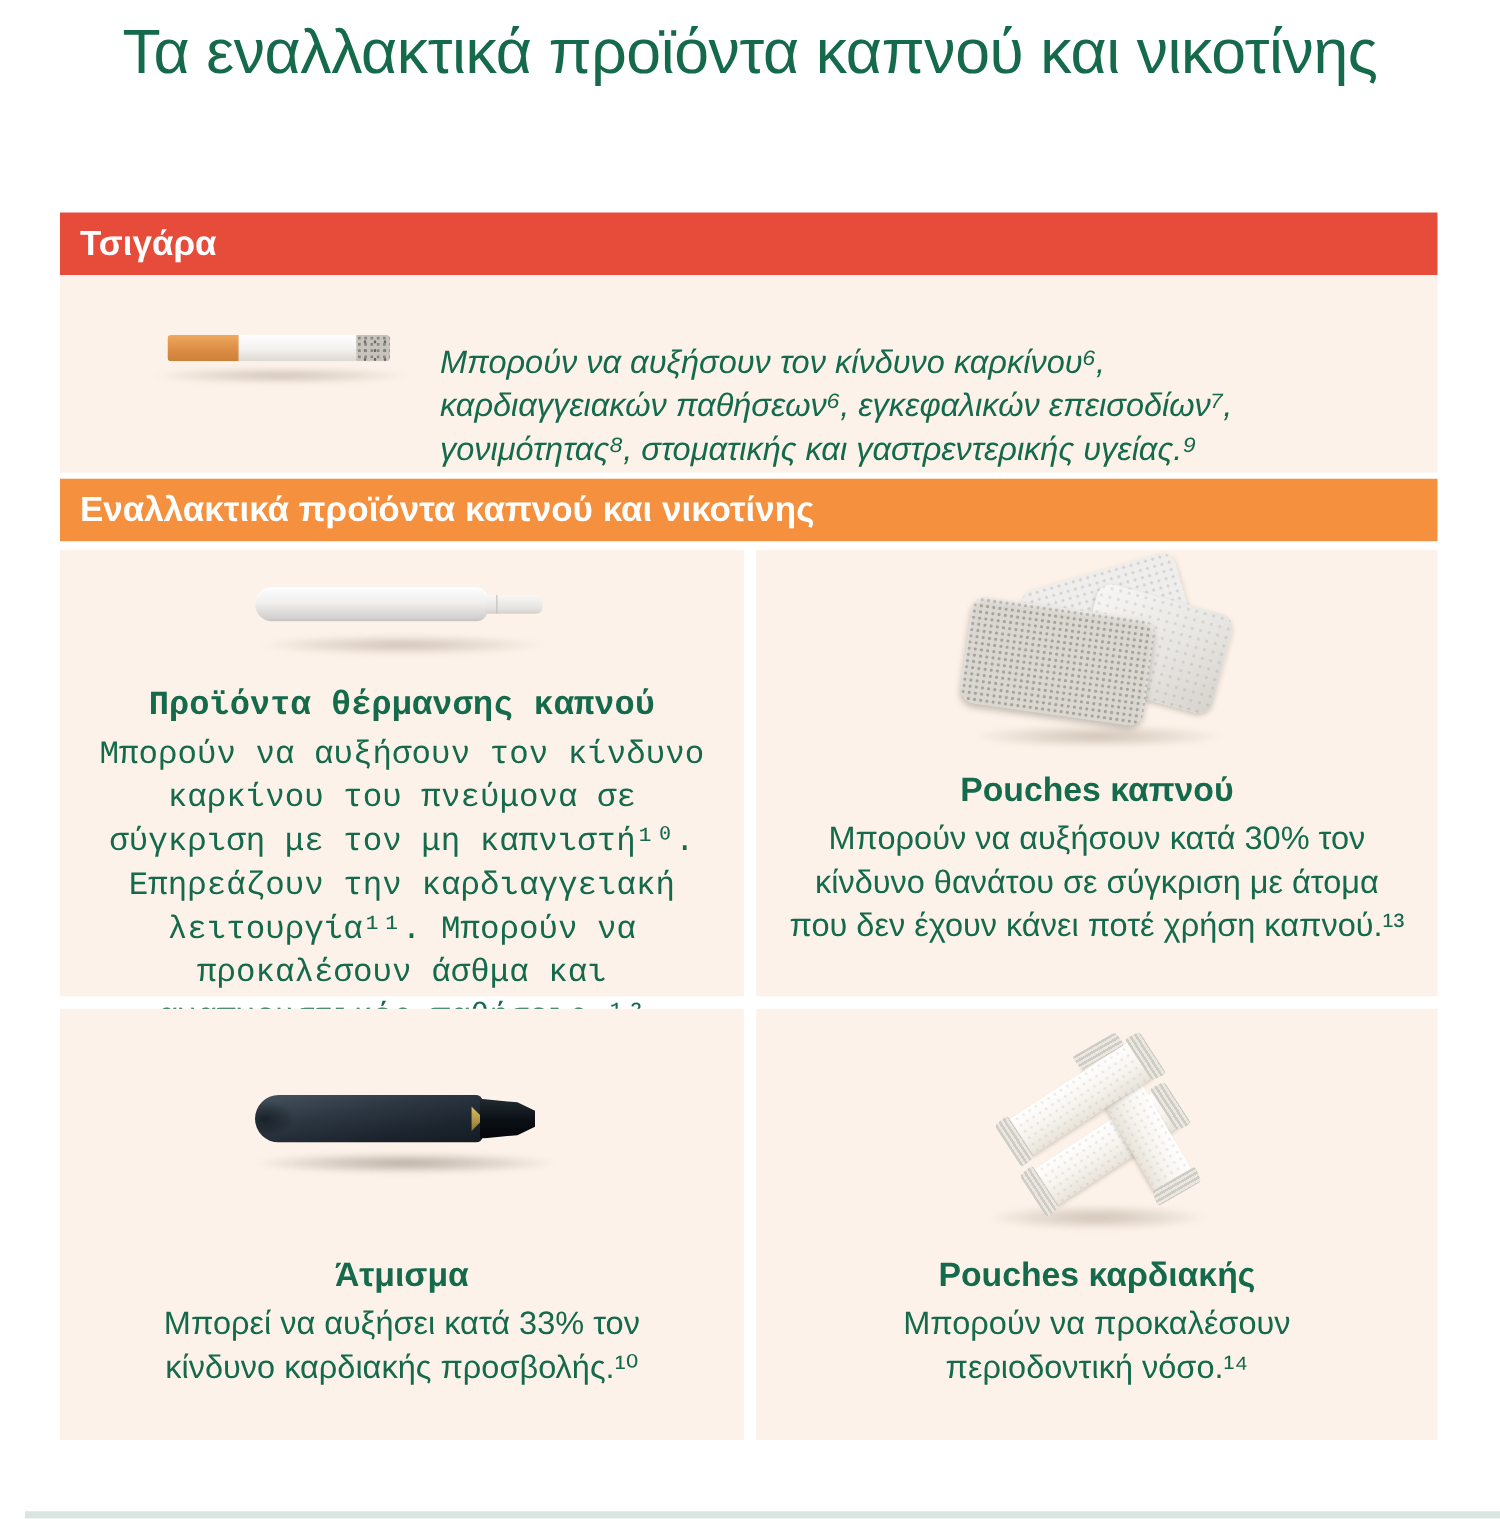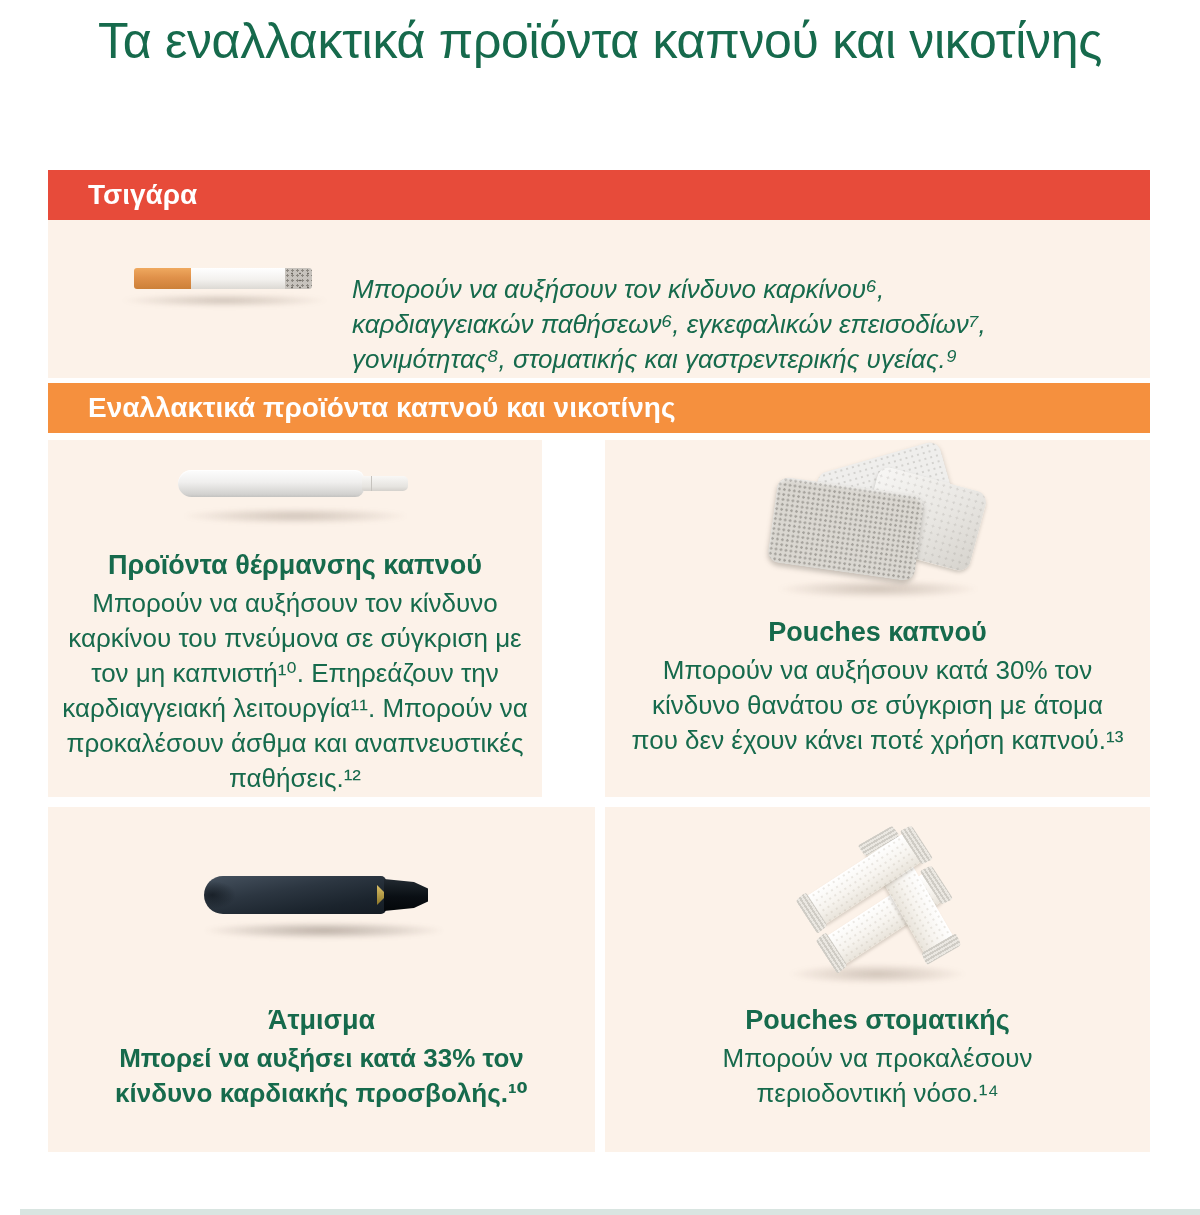--- a/index.html
+++ b/index.html
@@ -46,21 +46,21 @@
     letter-spacing:-0.5px;
   }
 
   
   .banner{
     position:absolute;
     left:48px;
     width:1102px;
     height:50px;
     line-height:50px;
-    padding-left:40px;
+    padding-left:16px;
     color:#fff;
     font-size:28px;
     font-weight:700;
   }
   .banner-red{top:170px;background:var(--red);}
   .banner-orange{top:383px;background:var(--orange);}
 
   
   .cig-section{
     position:absolute;
@@ -115,21 +115,21 @@
   }
   .cig-shadow{left:-6px;top:36px;width:205px;height:13px;}
 
   
   .card{
     position:absolute;
     background:var(--cream);
     text-align:center;
     color:var(--green);
   }
-  .c1{left:48px;  top:440px; width:494px; height:357px;}
+  .c1{left:48px;  top:440px; width:547px; height:357px;font-family:Liberation Mono, monospace;}
   .c2{left:605px; top:440px; width:545px; height:357px;}
   .c3{left:48px;  top:807px; width:547px; height:345px;text-align:center;}
   .c4{left:605px; top:807px; width:545px; height:345px;}
   .img-area{
     display:flex;
     align-items:center;
     justify-content:center;
   }
   .c1 .img-area{height:110px;}
   .c2 .img-area{height:177px;}
@@ -141,21 +141,21 @@
     line-height:30px;
     font-weight:700;
   }
   .card-body{
     margin:0 auto;
     font-size:26px;
     line-height:35px;
   }
   .c1 .card-body{max-width:505px;}
   .c2 .card-body{max-width:500px;}
-  .c3 .card-body{max-width:450px;font-weight:bold;}
+  .c3 .card-body{max-width:450px;}
   .c4 .card-body{max-width:380px;}
 
   
   .htp-graphic{position:relative;width:235px;height:78px;}
   .htp-body{
     position:absolute;
     left:0; top:14px;
     width:186px; height:27px;
     border-radius:14px 9px 9px 14px;
     background:linear-gradient(#fdfdfd 0%,#f0efee 45%,#d2d1cf 90%,#c3c2c0 100%);
@@ -338,19 +338,19 @@
 
   <div class="card c4">
     <div class="img-area">
       <div class="npouch-graphic">
         <div class="np np-2"></div>
         <div class="np np-3"></div>
         <div class="np np-1"></div>
         <div class="prod-shadow np-shadow"></div>
       </div>
     </div>
-    <h3 class="card-title">Pouches στοματικής</h3>
+    <h3 class="card-title">Pouches καρδιακής</h3>
     <p class="card-body">Μπορούν να προκαλέσουν περιοδοντική νόσο.¹⁴</p>
   </div>
 
   <div class="footer-strip"></div>
 
 </div>
 
 </body></html>

